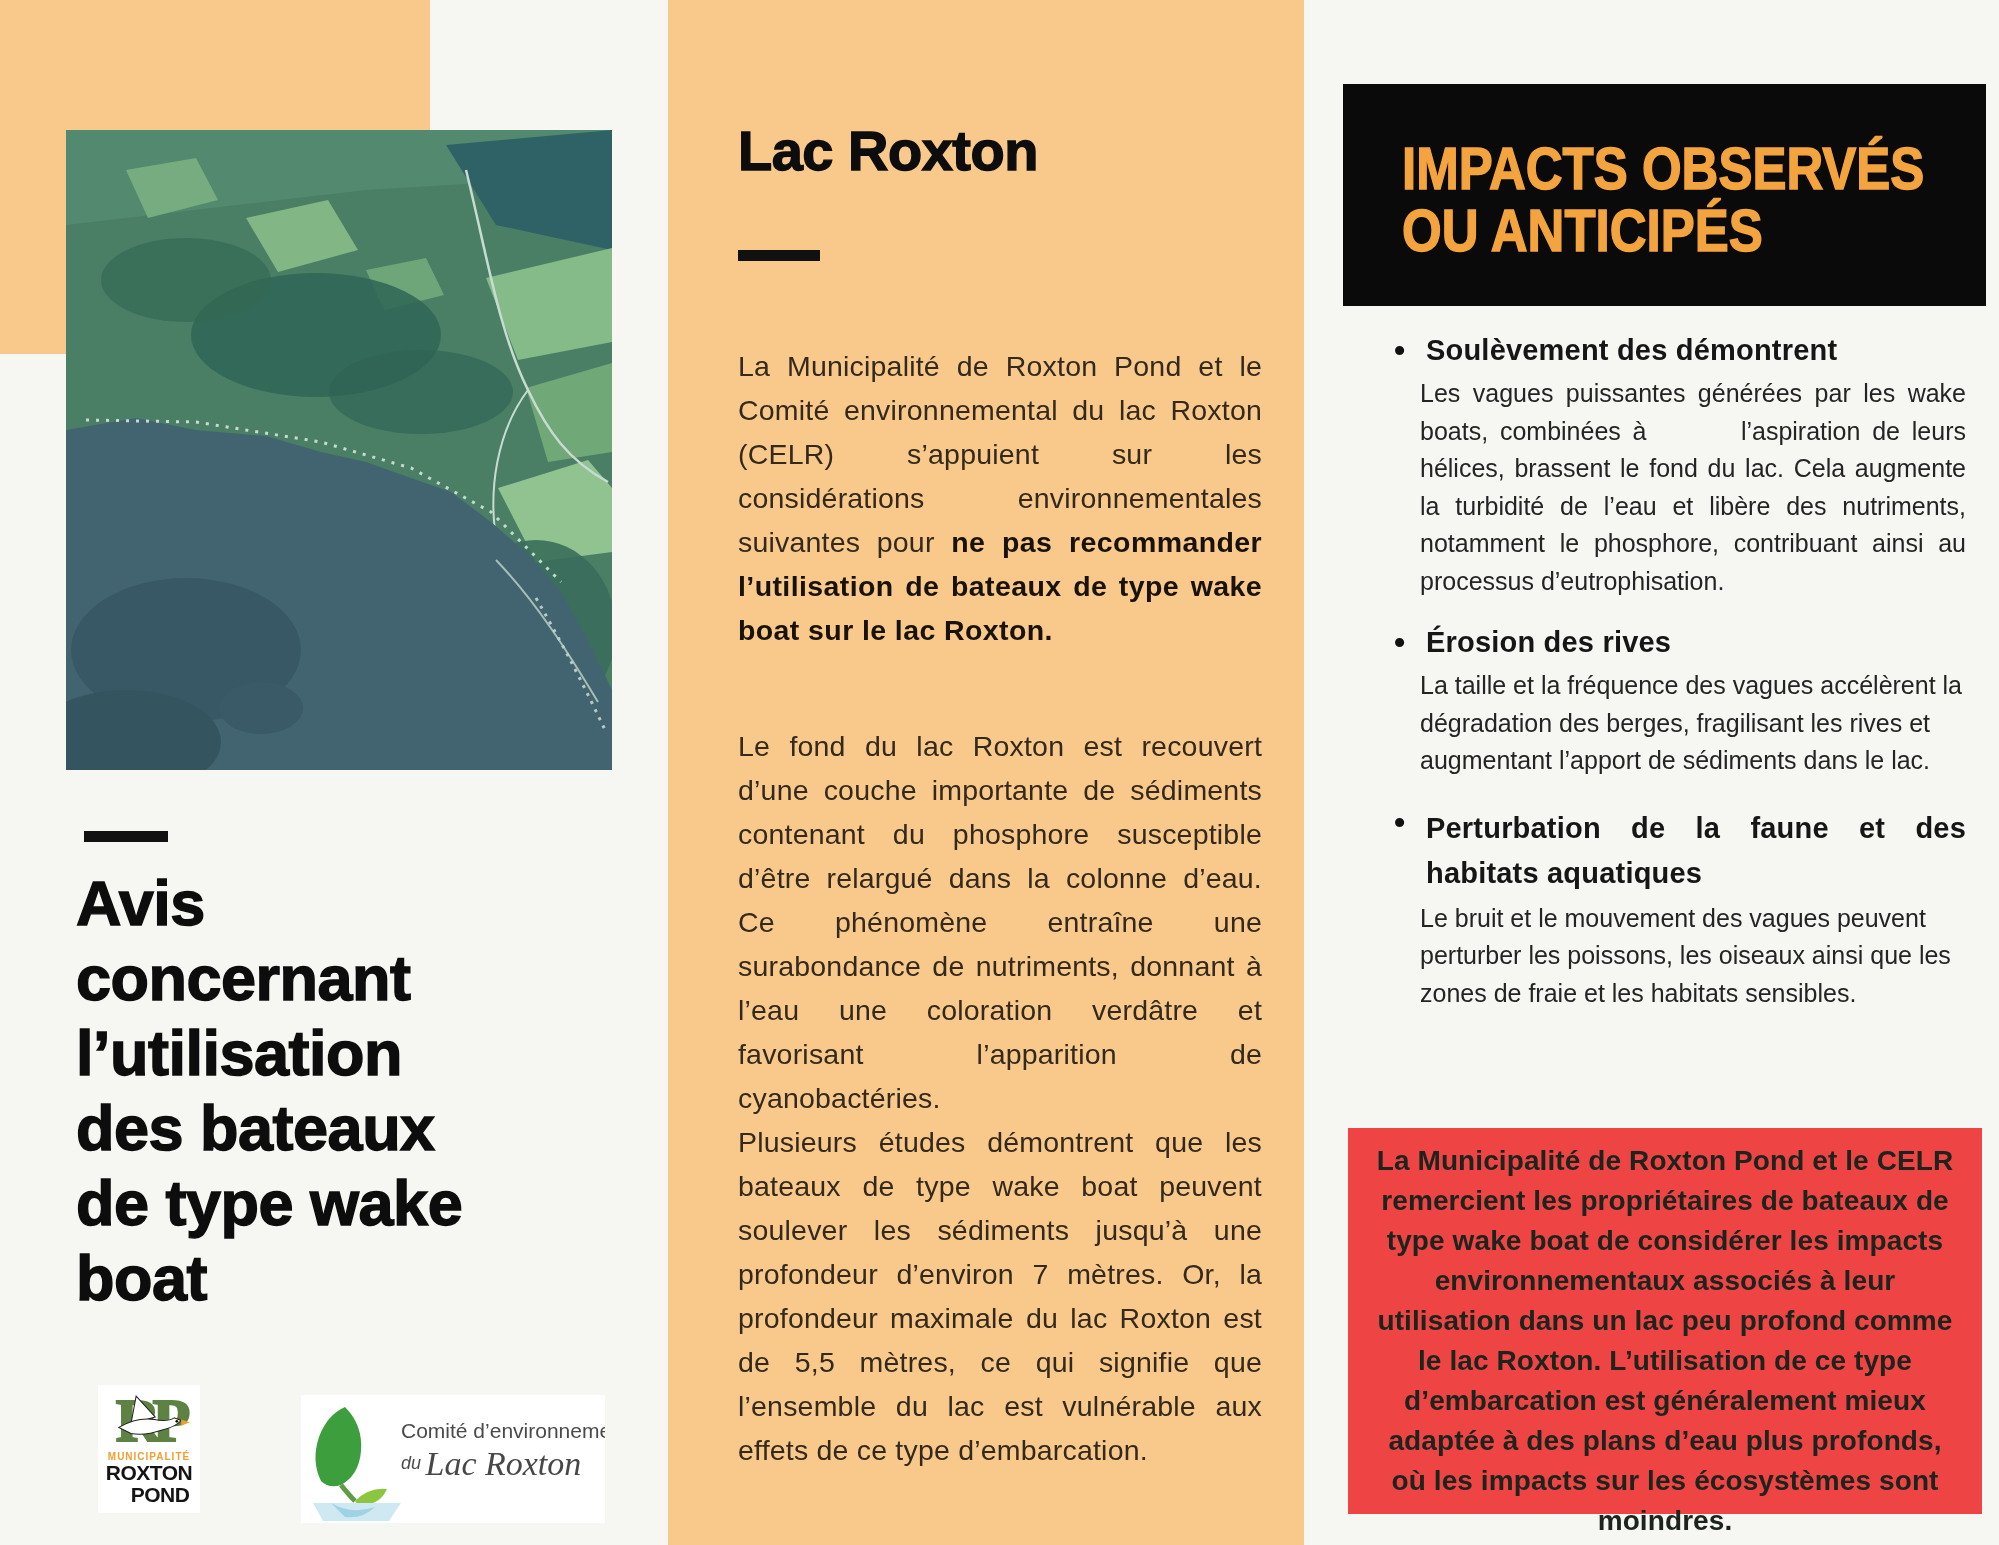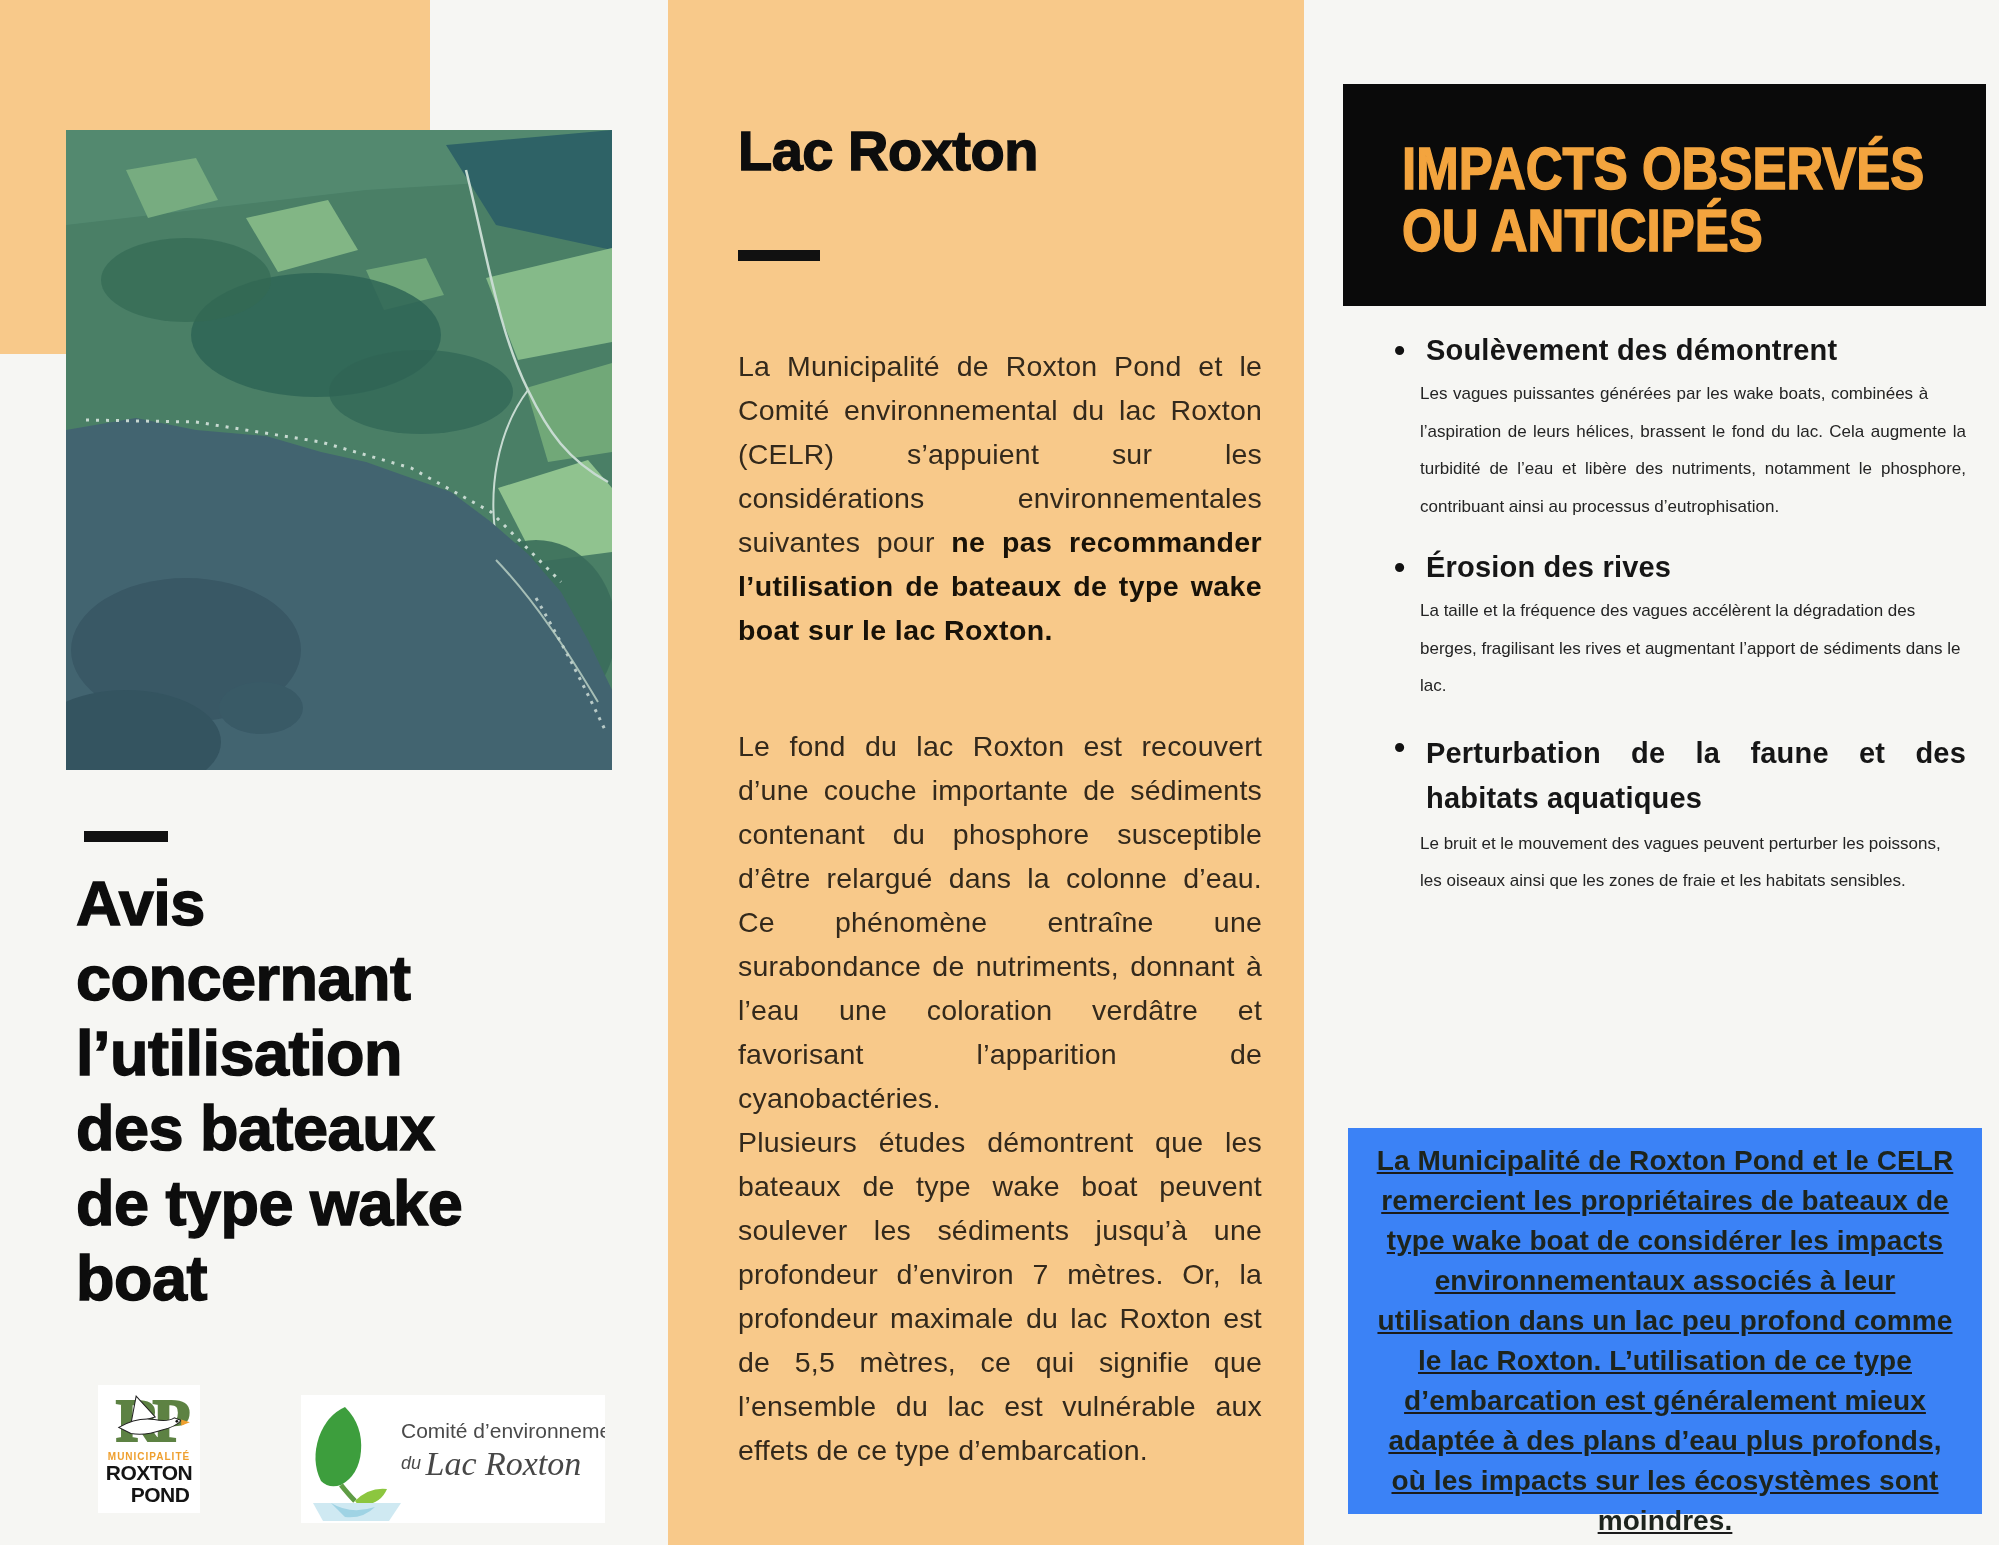--- a/index.html
+++ b/index.html
@@ -61,25 +61,25 @@
     font-size:60px;font-weight:700;color:#f3a43e;line-height:62px;letter-spacing:0px;
     transform:scaleX(0.85);transform-origin:0 0;white-space:nowrap;
     -webkit-text-stroke:1.5px #f3a43e;
   }
   #bullet-list{left:1392px;top:334px;width:574px;list-style:none;margin:0;padding:0;}
   #bullet-list li{position:relative;padding-left:34px;}
   #bullet-list li::before{content:"•";position:absolute;left:2px;top:-2px;
     font-size:32px;font-weight:700;color:#111;}
   .b-title{font-size:29px;font-weight:700;color:#161616;margin:0 0 8px 0;letter-spacing:0.2px;}
   .b-title.justify{text-align:justify;text-align-last:left;line-height:45px;margin-bottom:4px;}
-  .b-body{font-size:17px;line-height:37.5px;color:#242424;margin:0 0 26px -6px;}
+  .b-body{font-size:25px;line-height:37.5px;color:#242424;margin:0 0 26px -6px;}
   .b-body.justify{text-align:justify;}
   #green-box{
-    left:1348px;top:1128px;width:634px;height:386px;background:#3b82f6;
-    box-sizing:border-box;padding:13px 28px;text-decoration:underline;
+    left:1348px;top:1128px;width:634px;height:386px;background:#ef4444;
+    box-sizing:border-box;padding:13px 28px;
   }
   #green-box p{
     margin:0;font-size:28px;line-height:40px;font-weight:700;color:#1d241d;
     text-align:center;letter-spacing:0.1px;
   }
 </style>
 </head>
 <body>
 
 <div id="page">

